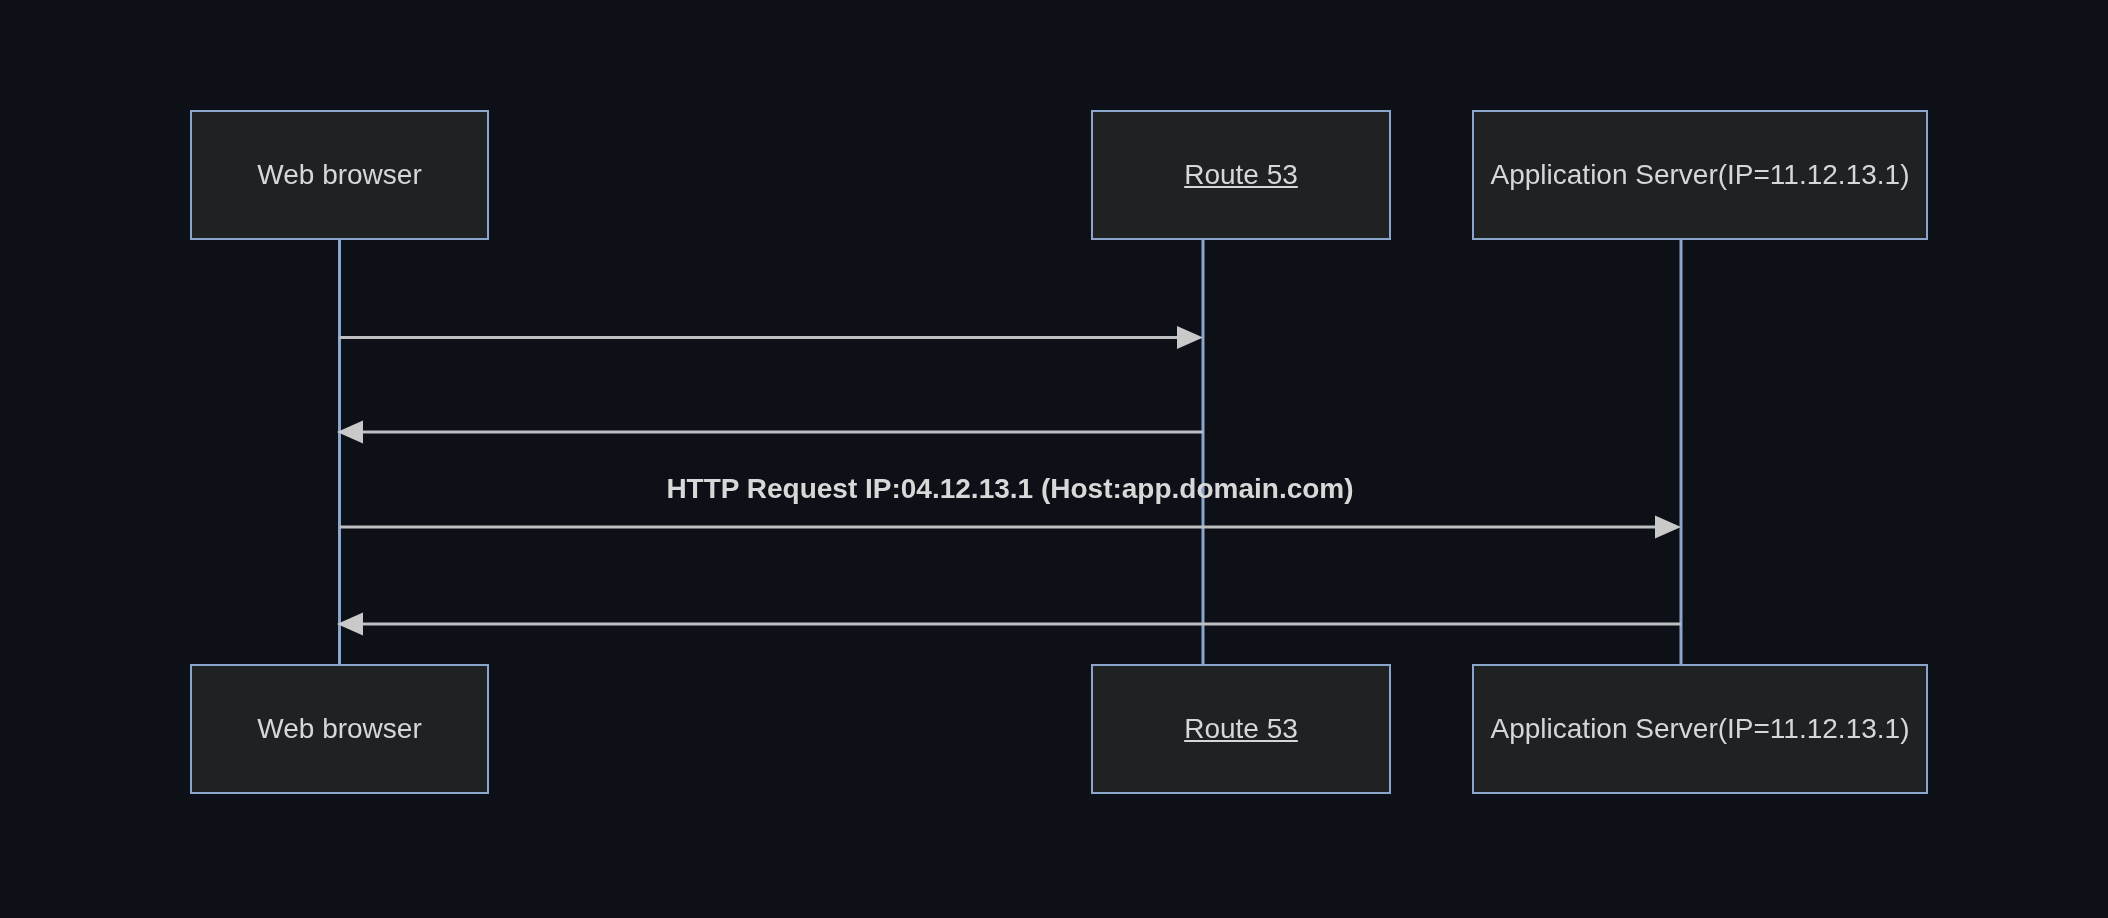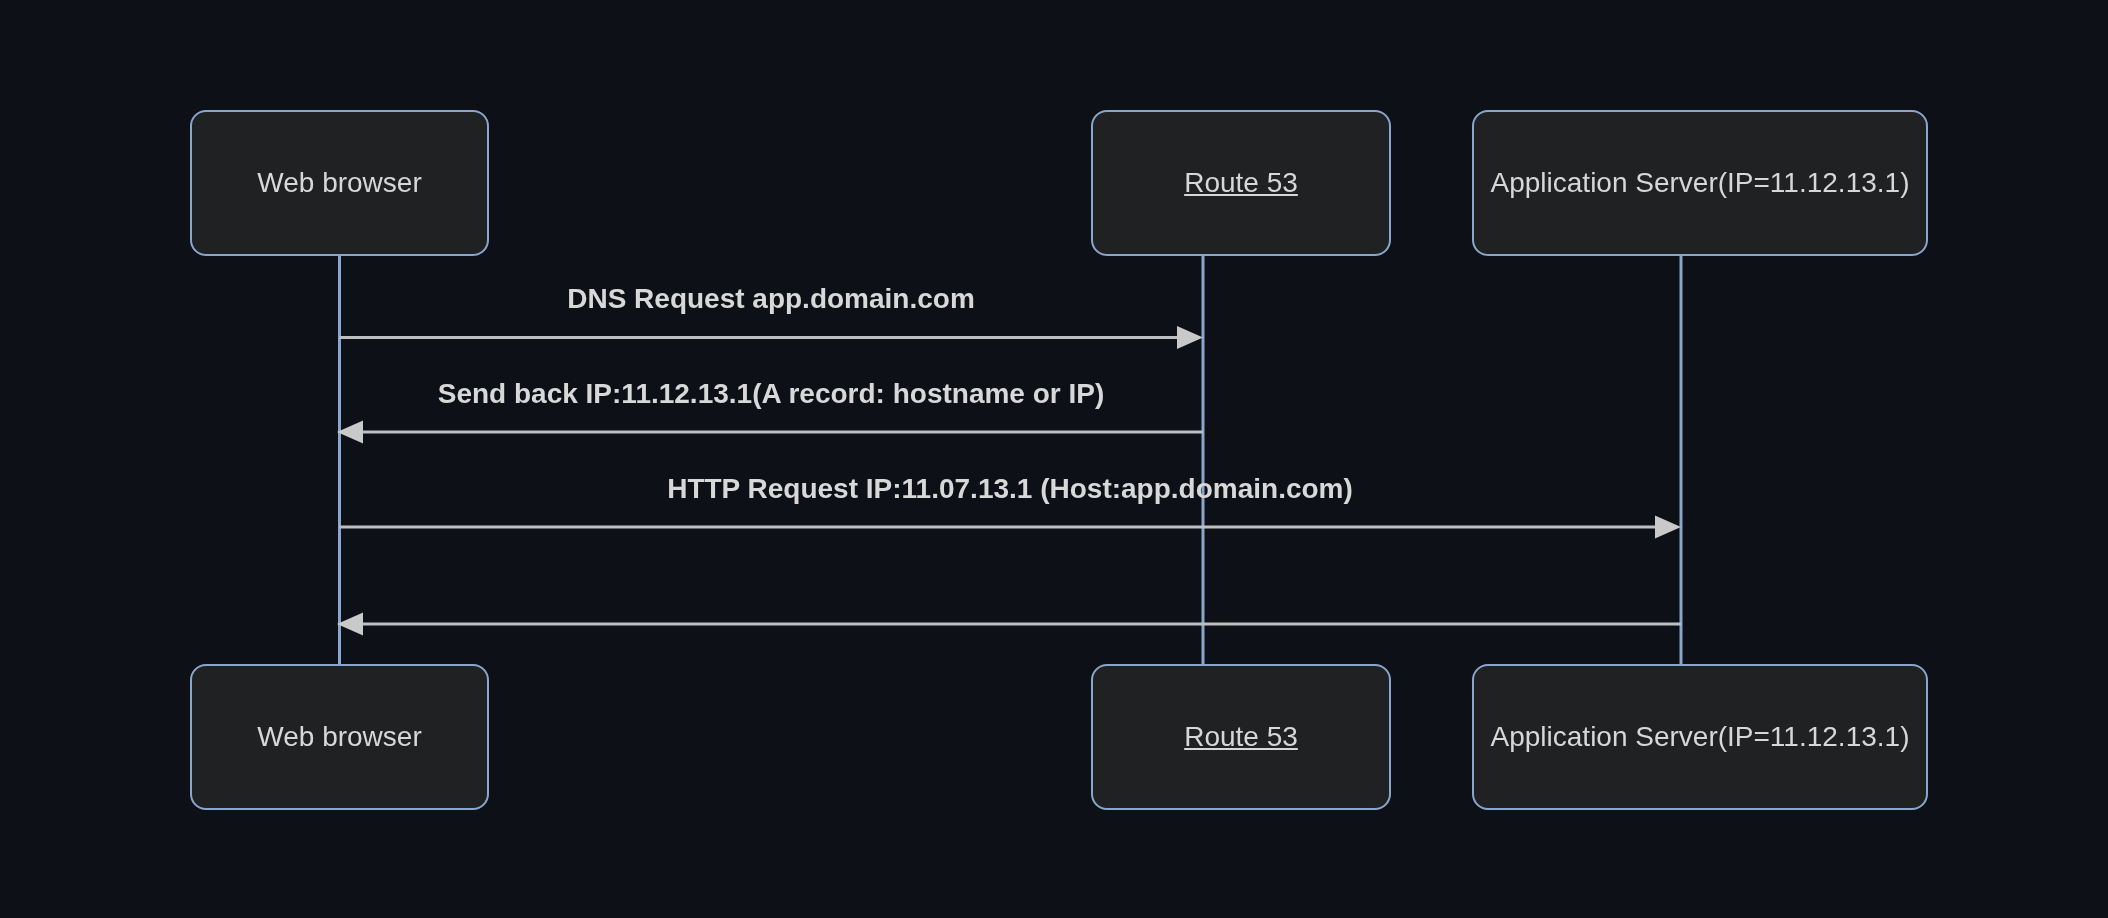--- a/index.html
+++ b/index.html
@@ -26,24 +26,24 @@
   }
   .diagram-svg {
     position: absolute;
     left: 0; top: 0;
   }
   .lifeline { stroke: var(--lifeline); stroke-width: 3; }
   .msg-line { stroke: var(--arrow); stroke-width: 3; }
   .msg-head { fill: var(--arrowhead); stroke: none; }
   .actor-box {
     position: absolute;
-    height: 146px;
+    height: 130px;
     background: var(--actor-fill);
     border: 2px solid var(--actor-border);
-    border-radius: 16px;
+    border-radius: 0;
     display: flex;
     align-items: center;
     justify-content: center;
     color: var(--actor-text);
     font-size: 28px;
     white-space: nowrap;
     z-index: 2;
   }
   .actor-top { top: 110px; }
   .actor-bottom { top: 664px; }
@@ -104,17 +104,15 @@
   <div class="actor-box actor-bottom actor-web">
     <span>Web browser</span>
   </div>
   <div class="actor-box actor-bottom actor-route">
     <span>Route 53</span>
   </div>
   <div class="actor-box actor-bottom actor-app">
     <span>Application Server(IP=11.12.13.1)</span>
   </div>
 
-  <div class="msg-label msg-span-near msg-1">DNS Request app.domain.com</div>
-  <div class="msg-label msg-span-near msg-2">Send back IP:11.12.13.1(A record: hostname or IP)</div>
-  <div class="msg-label msg-span-far msg-3">HTTP Request IP:11.07.13.1 (Host:app.domain.com)</div>
+  <div class="msg-label msg-span-far msg-3">HTTP Request IP:04.12.13.1 (Host:app.domain.com)</div>
 
 </div>
 
 </body></html>

